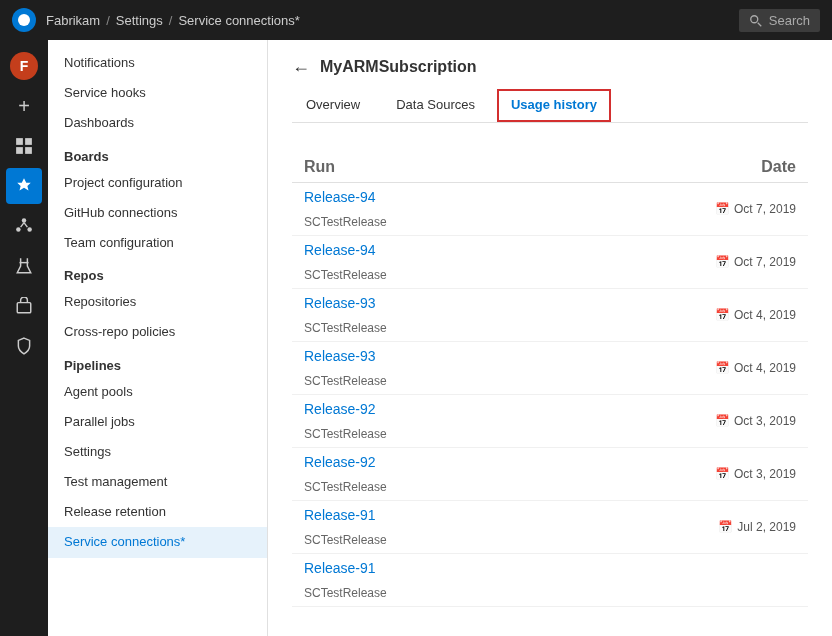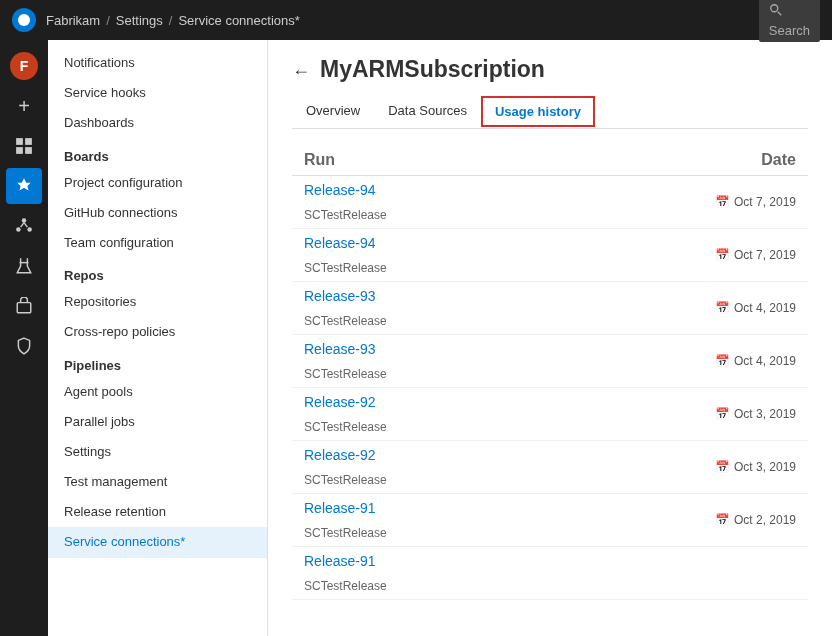--- a/index.html
+++ b/index.html
@@ -22,23 +22,23 @@
       border-radius: 50%;
       display: flex; align-items: center; justify-content: center;
       margin-right: 10px;
       flex-shrink: 0;
     }
     .topbar-logo svg { width: 16px; height: 16px; fill: white; }
     .topbar-breadcrumb { display: flex; align-items: center; gap: 6px; color: #ccc; flex: 1; }
     .topbar-breadcrumb span { color: #ccc; }
     .topbar-breadcrumb .sep { color: #888; }
     .topbar-search {
-      display: flex; align-items: flex-start; gap: 6px;
+      display: flex; align-items: flex-end; gap: 6px;
       background: #3c3c3c; border-radius: 2px;
-      padding: 4px 10px; color: #aaa; flex-direction: column;
+      padding: 4px 10px; color: #aaa;
     }
     .topbar-search svg { width: 14px; height: 14px; fill: #aaa; }
 
     
     .main-layout {
       display: flex;
       flex: 1;
       overflow: hidden;
     }
 
@@ -108,32 +108,31 @@
       gap: 10px;
       margin-bottom: 12px;
     }
     .back-arrow {
       cursor: pointer;
       font-size: 18px;
       color: #333;
       display: flex; align-items: center;
     }
     .page-title {
-      font-size: 23px;
+      font-size: 16px;
       font-weight: 600;
       color: #333;
     }
 
     
     .tabs {
       display: flex;
       border-bottom: 1px solid #e0e0e0;
-      margin-bottom: 16px;
-      gap: 0;
-      align-items: center;
+      margin-bottom: 29px;
+      gap: 8px;
     }
     .tab {
       padding: 8px 14px;
       cursor: pointer;
       font-size: 13px;
       color: #333;
       border-bottom: 2px solid transparent;
       white-space: nowrap;
     }
     .tab.active-selected {
@@ -337,21 +336,21 @@
             <span>Oct 3, 2019</span>
       </div>
     </div>
         <div class="table-row">
       <div class="row-run">
         <div class="run-name">Release-91</div>
         <div class="run-sub">SCTestRelease</div>
       </div>
       <div class="row-date">
         <span class="date-icon">📅</span>
-            <span>Oct 2, 2019</span>
+            <span>Jul 2, 2019</span>
       </div>
     </div>
         <div class="table-row">
       <div class="row-run">
         <div class="run-name">Release-91</div>
         <div class="run-sub">SCTestRelease</div>
       </div>
       <div class="row-date">
         
       </div>

